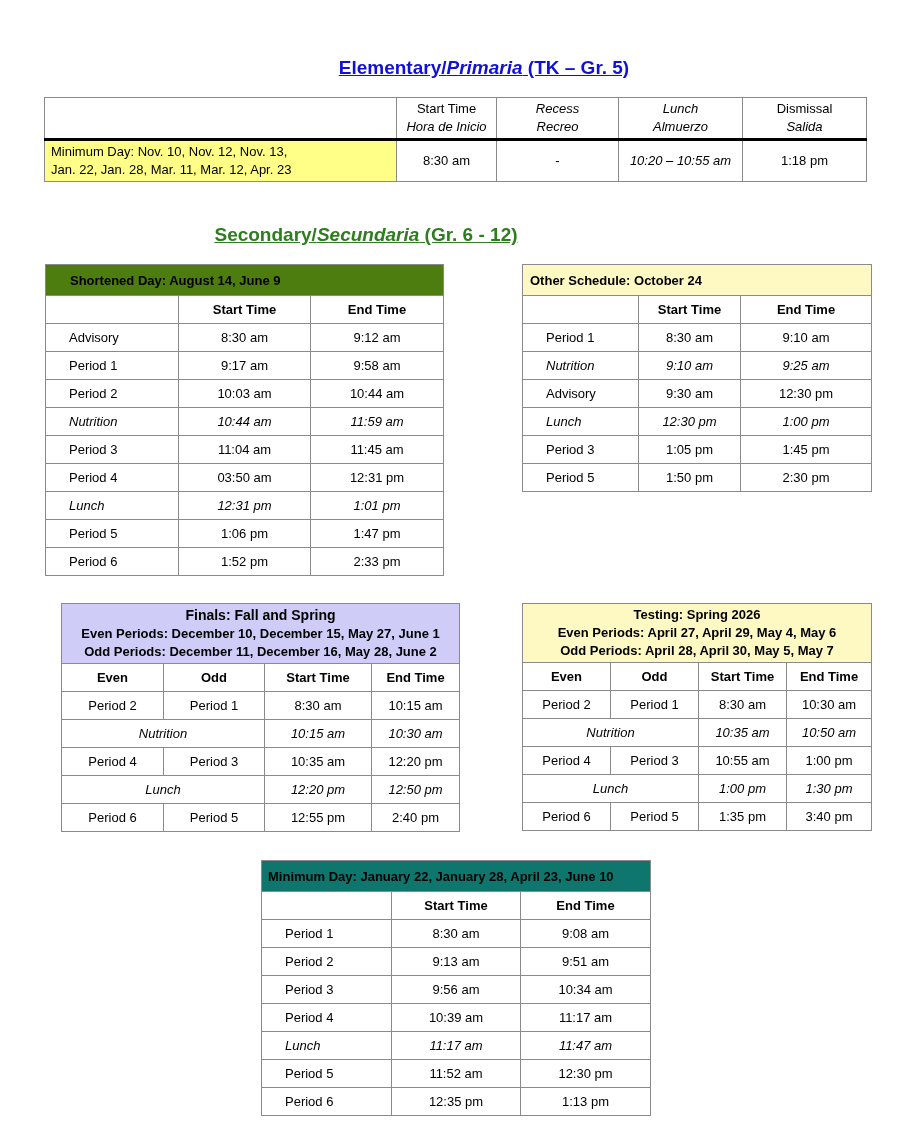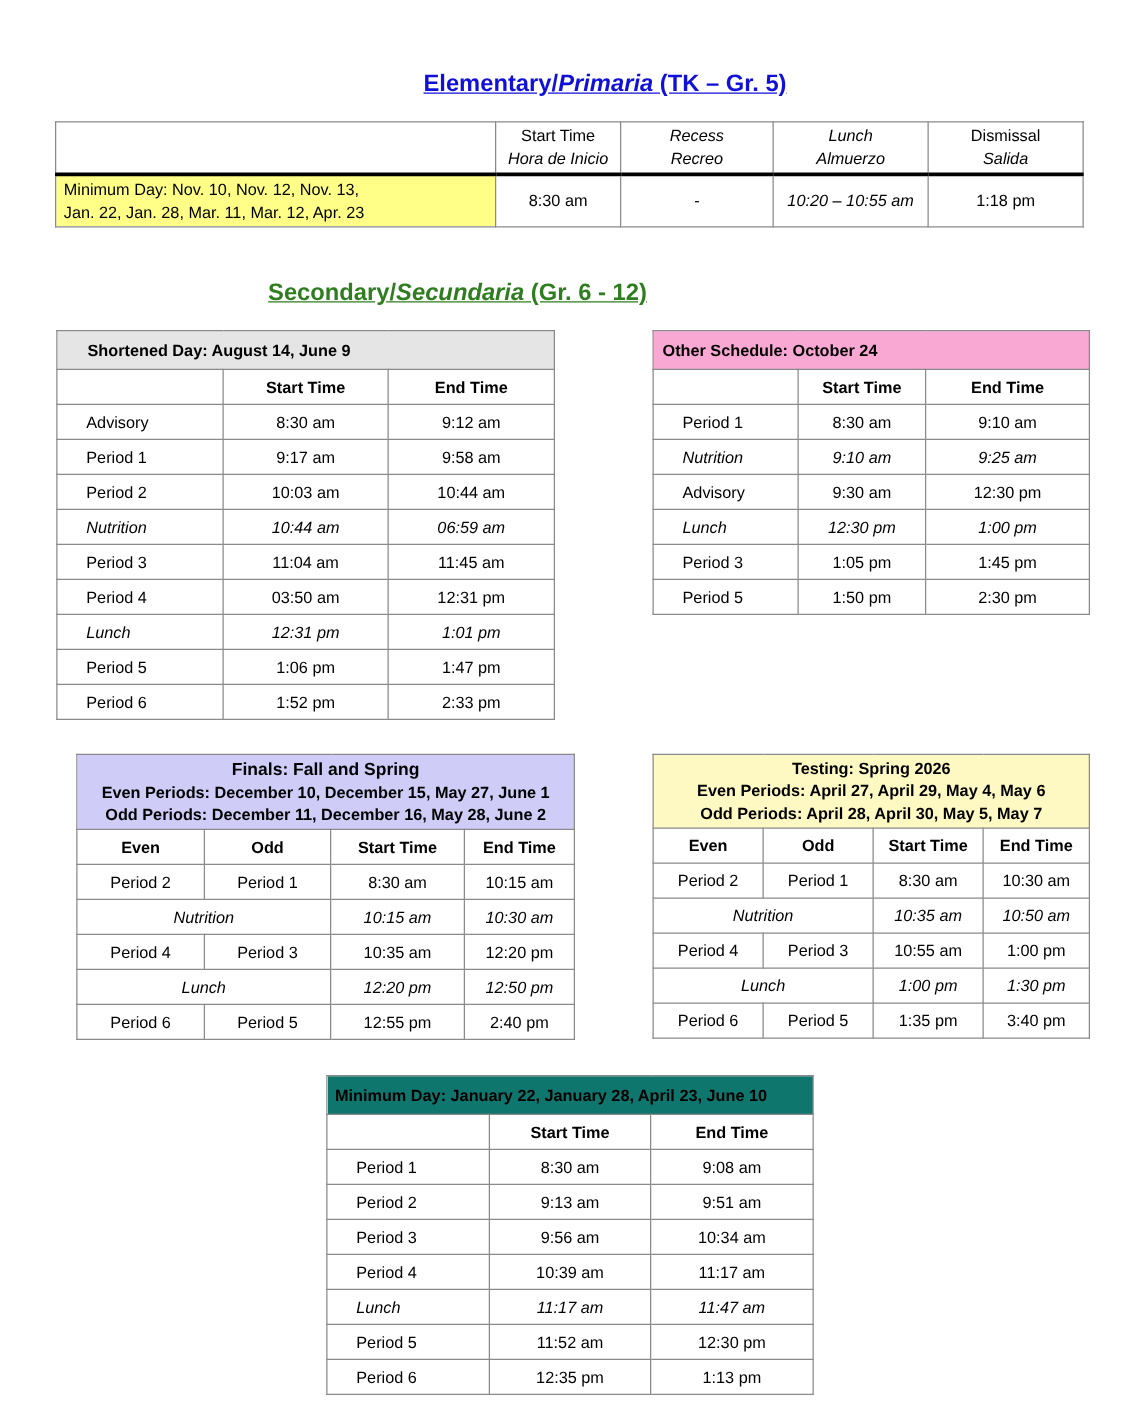--- a/index.html
+++ b/index.html
@@ -12,22 +12,22 @@
   .left { text-align:left; padding-left:23px; }
   .it { font-style:italic; }
   .b { font-weight:bold; }
   .hdr { font-weight:bold; text-align:left; padding-left:10px; }
   .hdrc { font-weight:bold; text-align:center; line-height:18px; padding:2px 4px; }
   
   #elem td { height:auto; padding:2px 4px; line-height:18px; }
   #elem .pink { background:#f19af3; font-weight:bold; text-align:left; padding-left:6px; }
   #elem .yellow { background:#ffff88; font-weight:normal; text-align:left; padding-left:6px; }
   #elem tr.thick td { border-top:3px solid #000; }
-  .bg-blue { background:#e5e5e5;padding-left:24px; }
-  .bg-green { background:#f9a8d4; }
+  .bg-blue { background:#4d7c0f;padding-left:24px; }
+  .bg-green { background:#fef9c3; }
   .bg-lav { background:#cfcdf7; }
   .bg-orange { background:#fef9c3; }
   .bg-yellow { background:#0f766e; }
 </style>
 </head>
 <body>
 
 <div class="title title-elem"><span>Elementary/</span><i>Primaria</i><span> (TK – Gr. 5)</span></div>
 
 <table id="elem" style="left:44px;top:97px;width:822px;">
@@ -86,21 +86,21 @@
         <td class="">9:58 am</td>
       </tr>
       <tr>
         <td class="left">Period 2</td>
         <td class="">10:03 am</td>
         <td class="">10:44 am</td>
       </tr>
       <tr>
         <td class="left it">Nutrition</td>
         <td class="it">10:44 am</td>
-        <td class="it">06:59 am</td>
+        <td class="it">11:59 am</td>
       </tr>
       <tr>
         <td class="left">Period 3</td>
         <td class="">11:04 am</td>
         <td class="">11:45 am</td>
       </tr>
       <tr>
         <td class="left">Period 4</td>
         <td class="">03:50 am</td>
         <td class="">12:31 pm</td>

